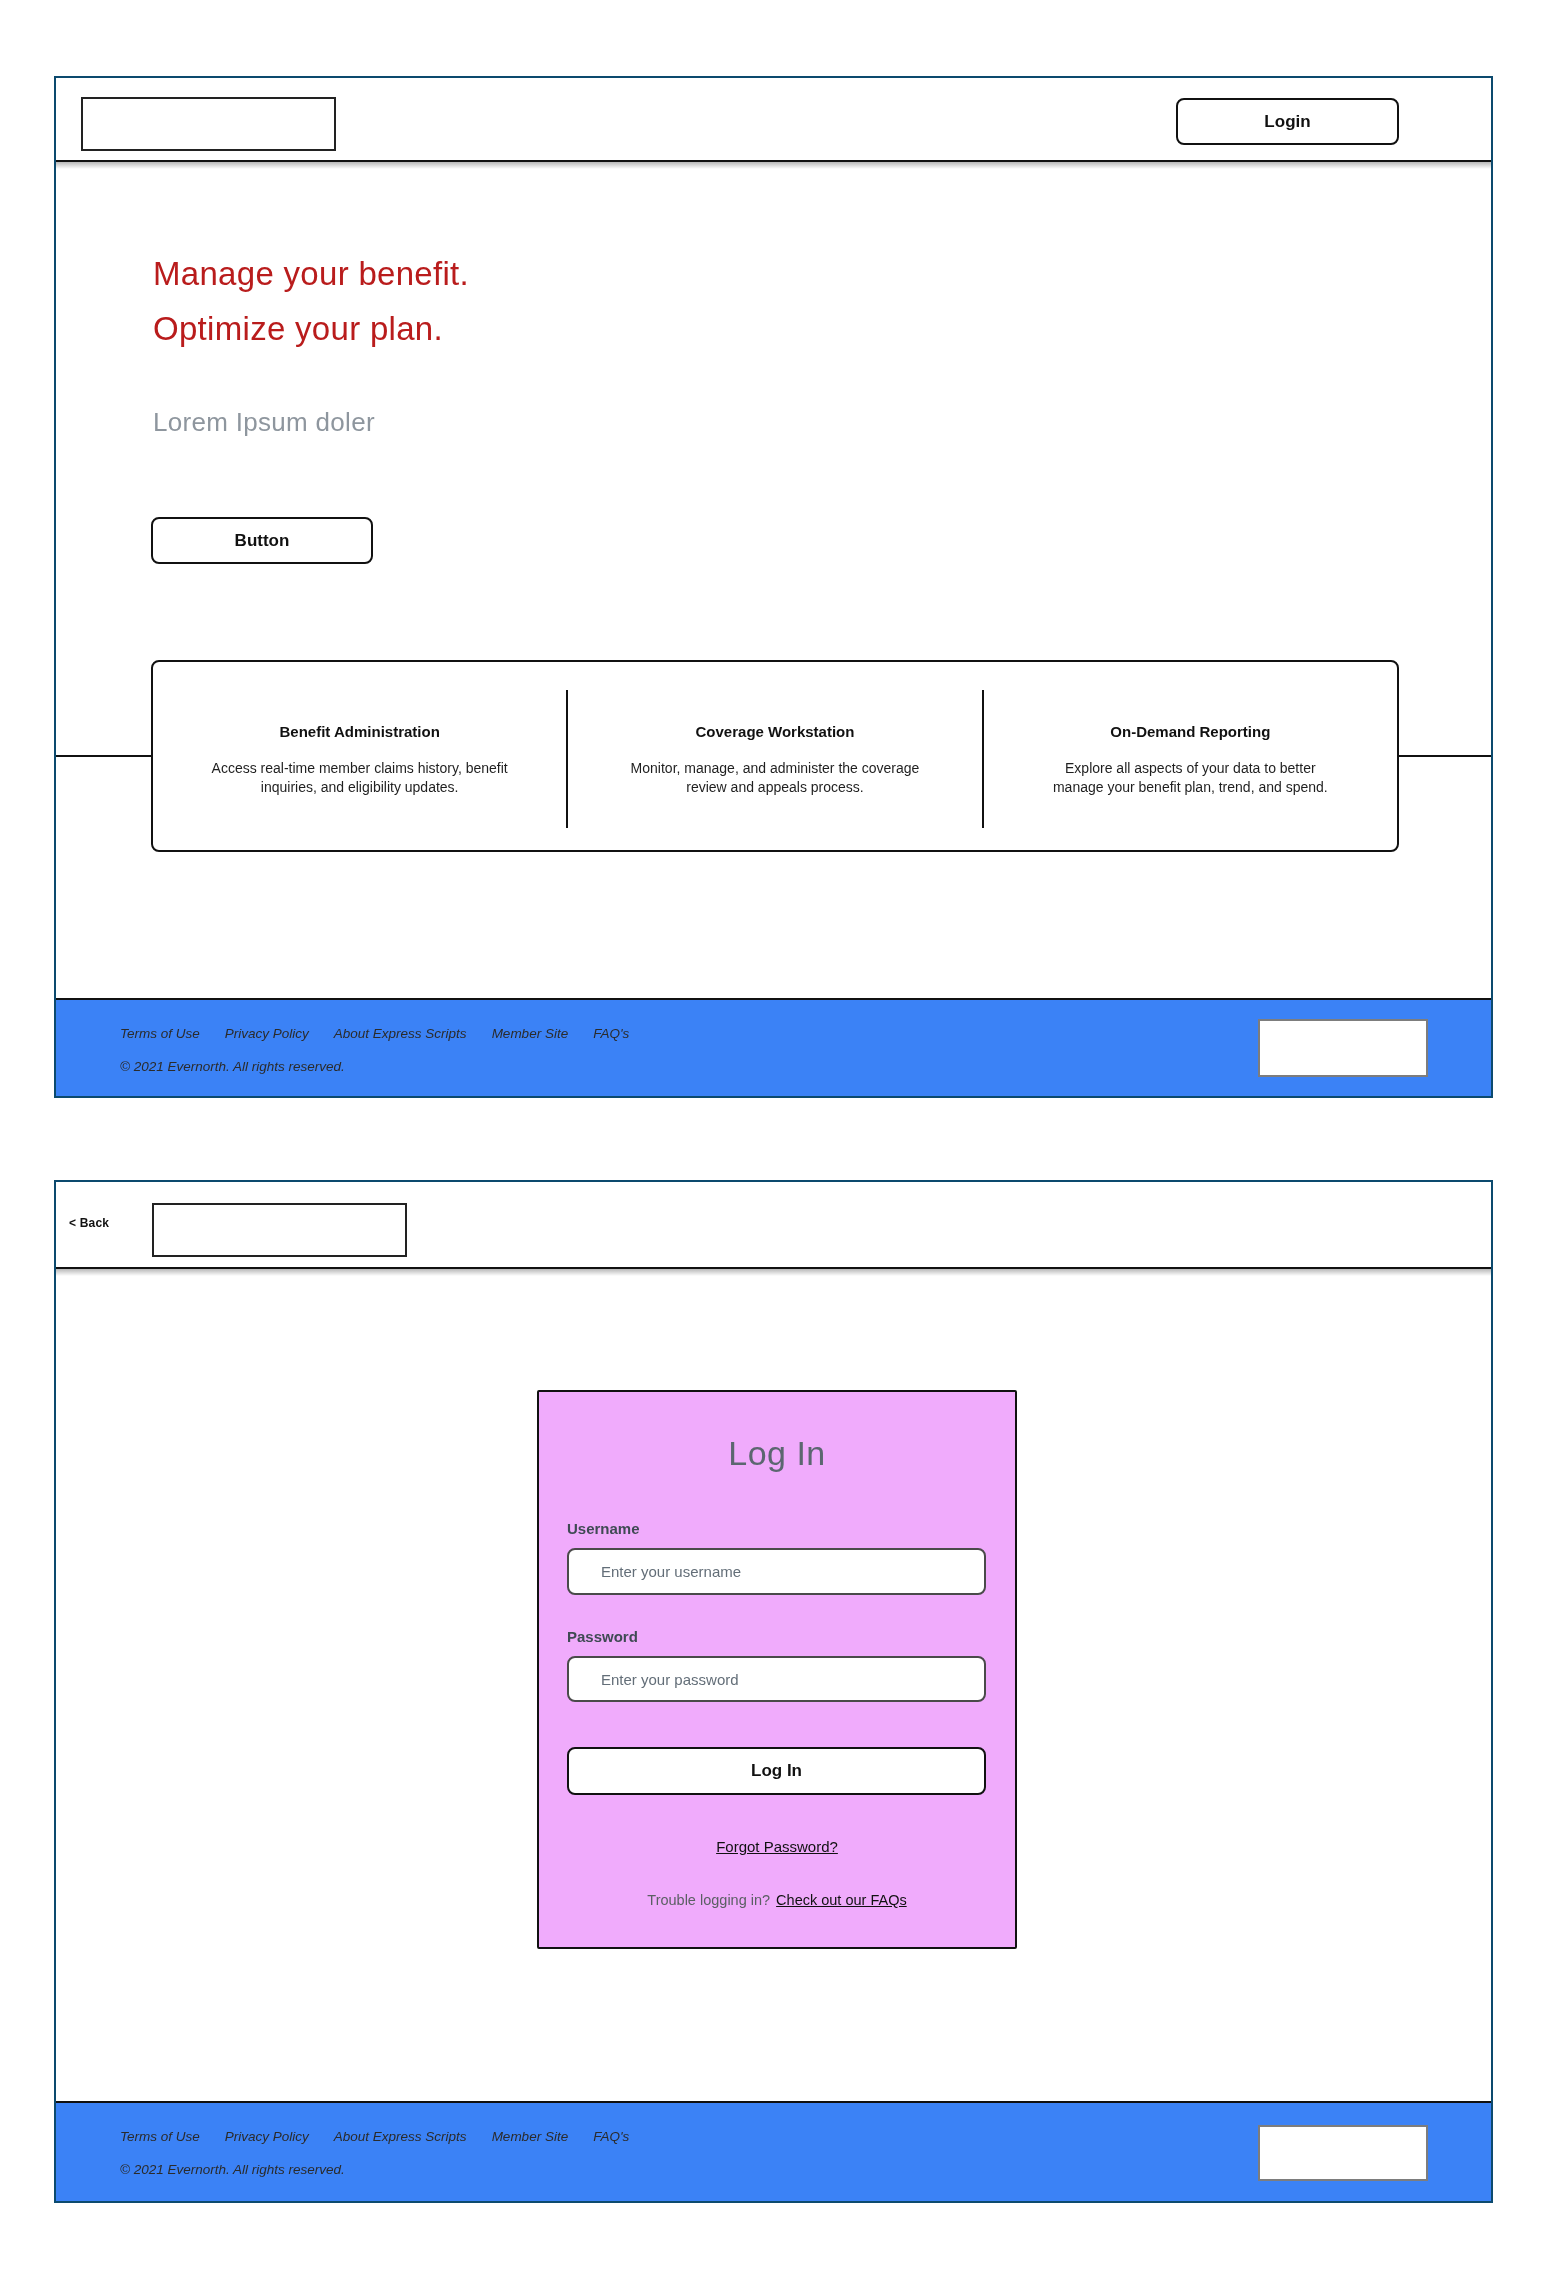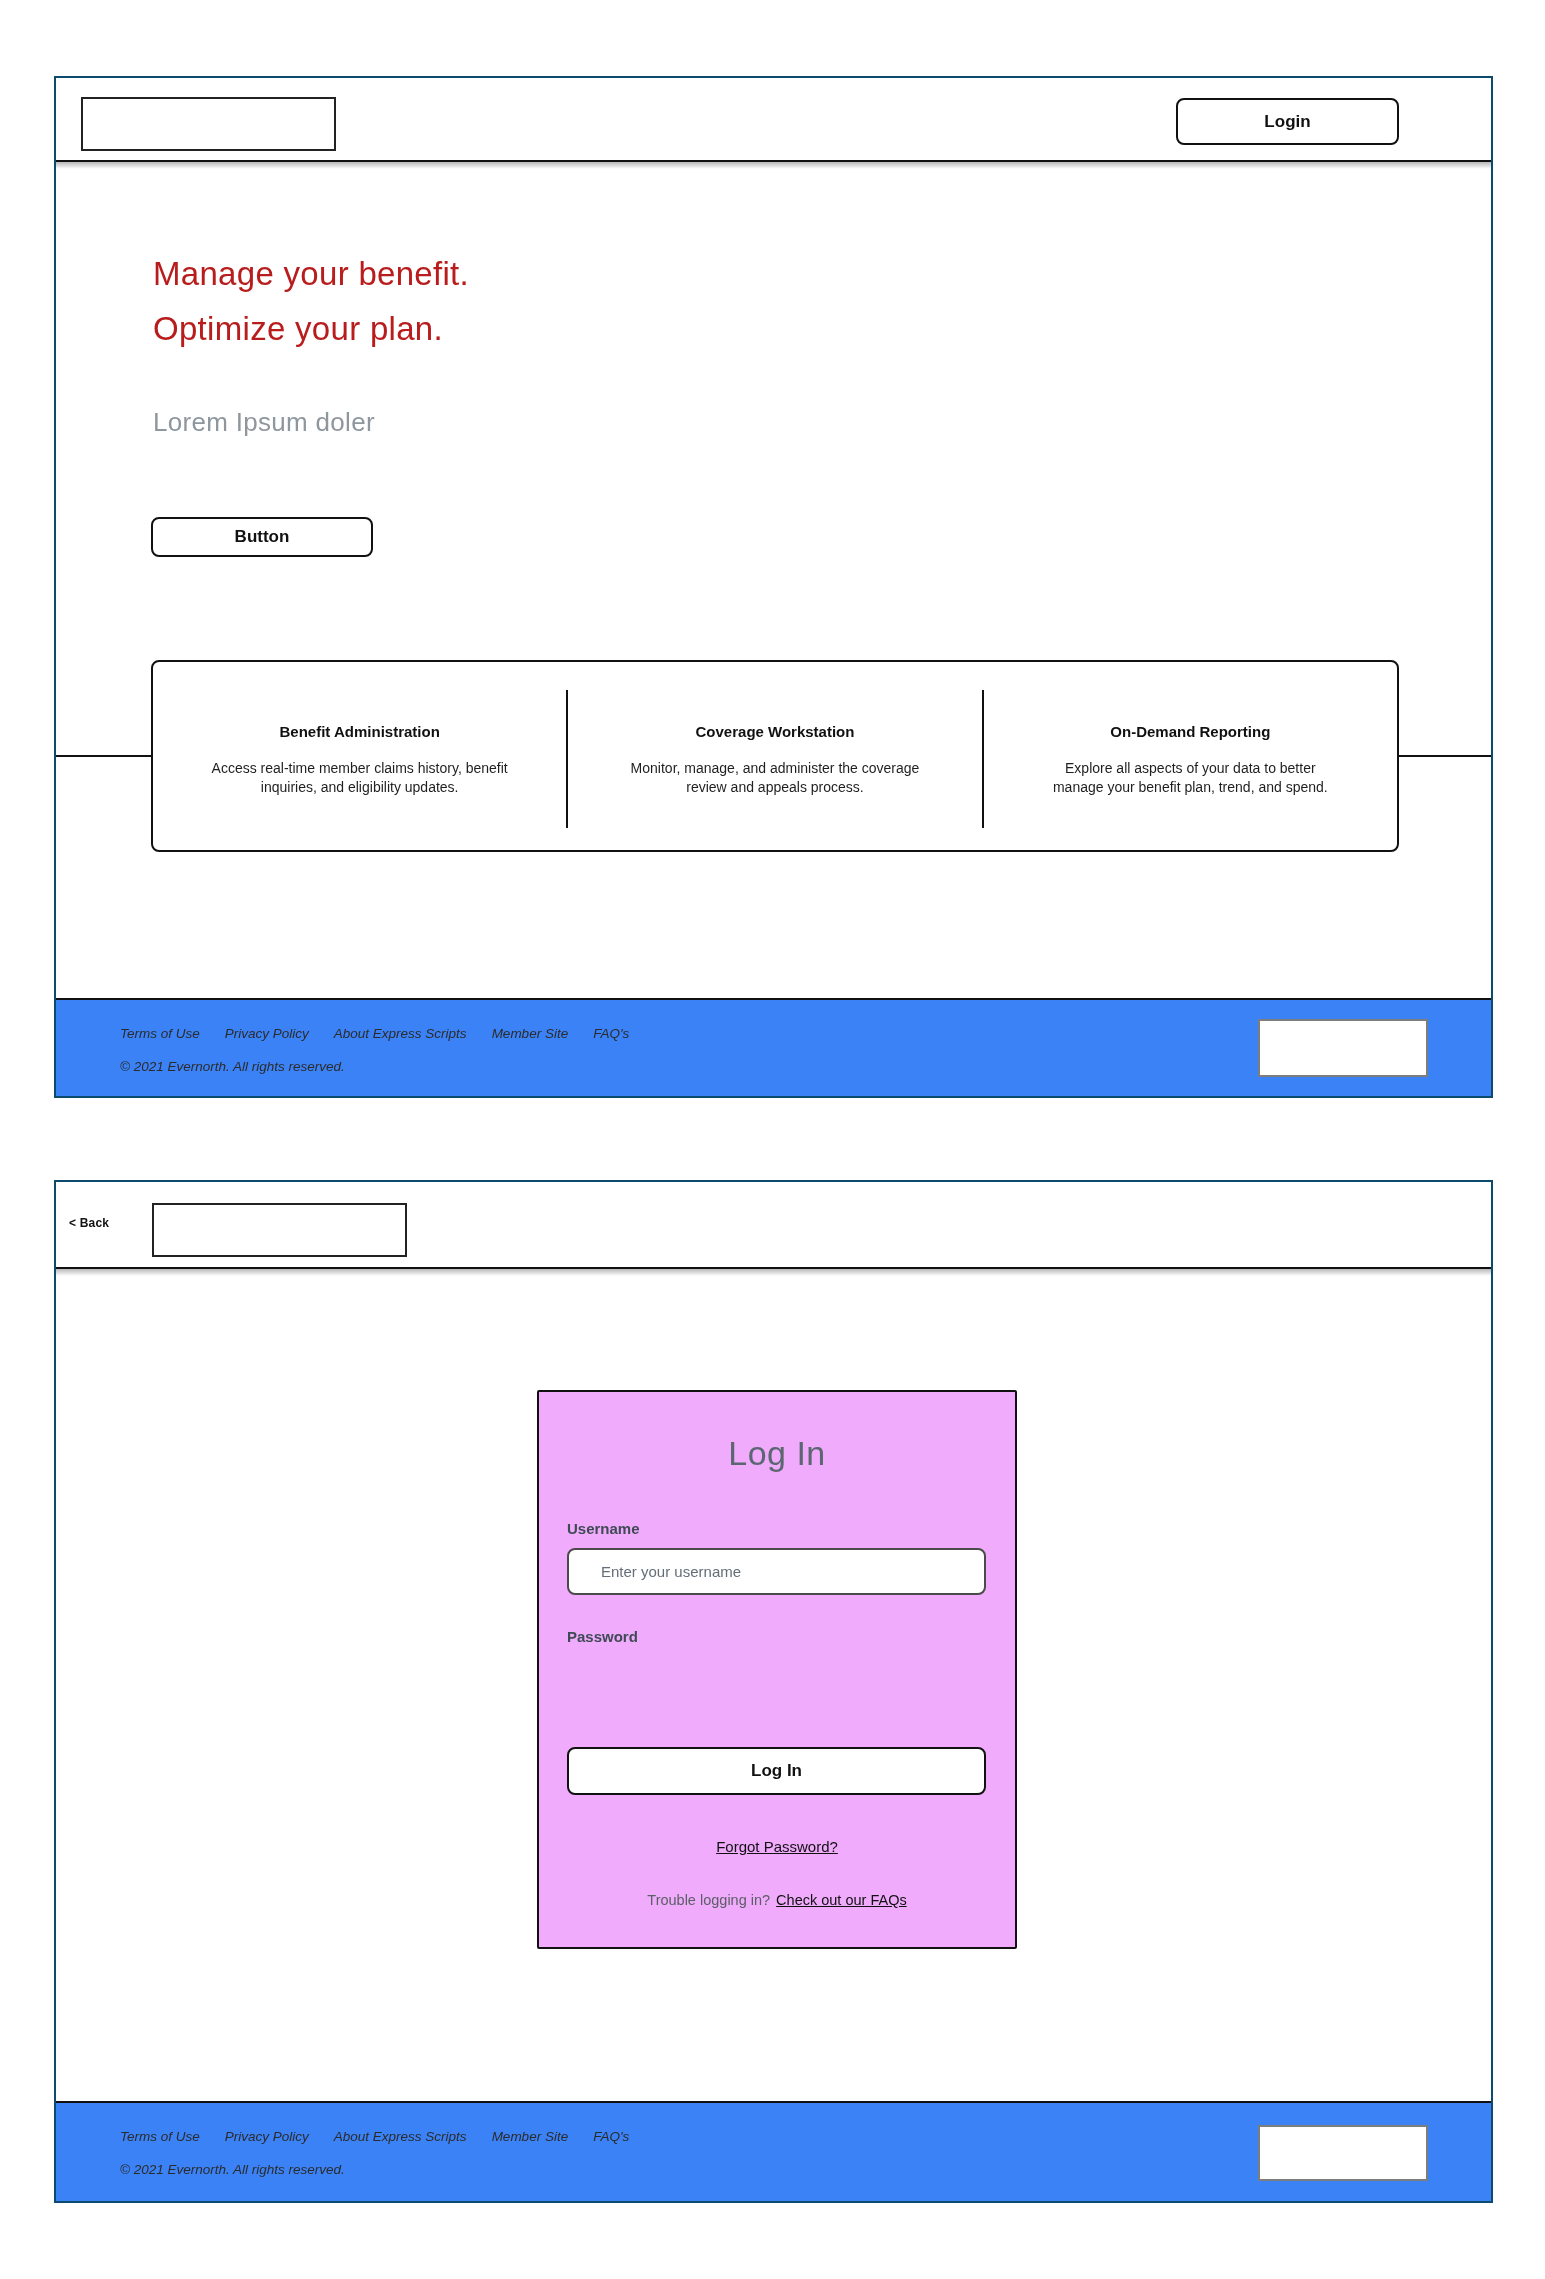--- a/index.html
+++ b/index.html
@@ -70,21 +70,21 @@
   .hero-title {
     position: absolute; left: 97px; top: 168px;
     font-size: 33px; line-height: 55px; font-weight: normal;
     color: #b91c1c; letter-spacing: 0.3px;
   }
   .hero-subtitle {
     position: absolute; left: 97px; top: 326px;
     font-size: 26px; line-height: 36px;
     color: #8e969e; letter-spacing: 0.3px;
   }
-  .hero-cta { position: absolute; left: 95px; top: 439px; width: 222px; height: 40px; }
+  .hero-cta { position: absolute; left: 95px; top: 439px; width: 222px; height: 47px; }
 
   .section-line {
     position: absolute; left: 0; right: 0; top: 677px;
     border-top: 2px solid #111;
   }
 
   
   .feature-card {
     position: absolute; left: 95px; top: 582px;
     width: 1248px; height: 192px;
@@ -231,20 +231,21 @@
   </header>
   <div class="header-shadow"></div>
 
   <div class="login-card">
     <h2 class="login-title">Log In</h2>
 
     <label class="field-label label-username">Username</label>
     <input class="text-input input-username" type="text" placeholder="Enter your username" style="">
 
     <label class="field-label label-password">Password</label>
+    <input class="text-input input-password" type="password" placeholder="Enter your password" style="">
 
     <button class="btn submit-btn">Log In</button>
 
     <div class="forgot-link">
       <a href="#">Forgot Password?</a>
     </div>
 
     <div class="trouble-row"><span>Trouble logging in?</span><a href="#">Check out our FAQs</a></div>
   </div>
 

